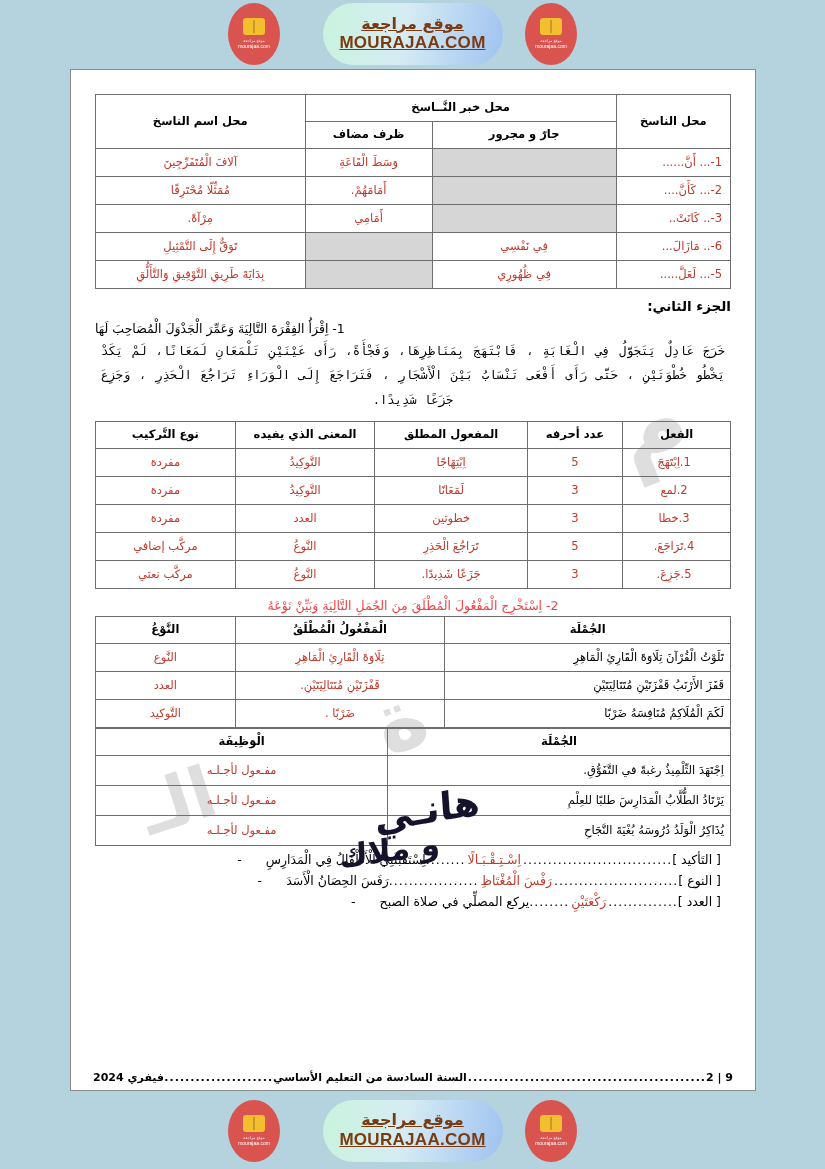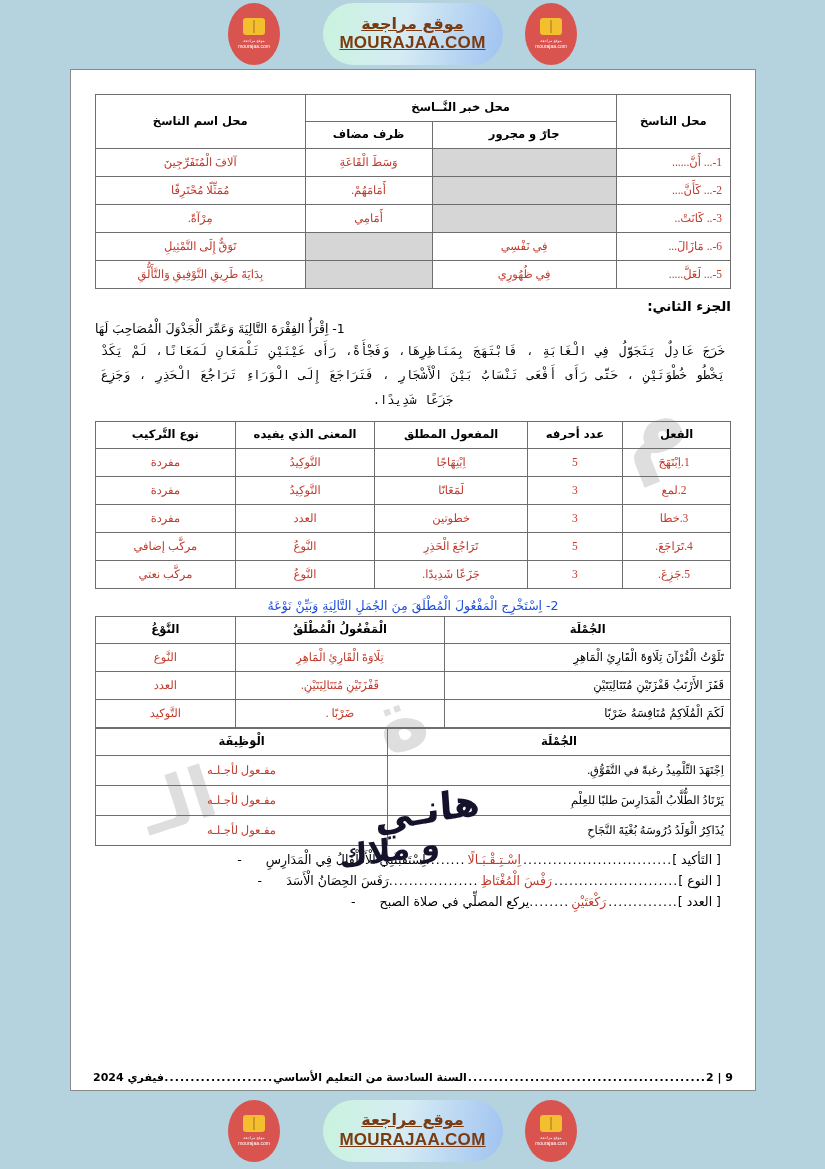--- a/index.html
+++ b/index.html
@@ -173,21 +173,21 @@
     vertical-align: middle;
     padding: 2px 3px;
     font-size: 11.5px;
     line-height: 1.35;
     font-family: "DejaVu Sans", sans-serif;
   }
   table th {
     font-weight: bold;
     color: #000000;
   }
-  td.ans, th.ans { color: #c0392b; font-family: Liberation Serif, serif; }
+  td.ans, th.ans { color: #c0392b; }
   td.shaded { background: #d6d6d6; }
   td.sent { text-align: right; padding-right: 6px; color: #000; }
   .t-head-row th { height: 22px; }
 
   
   .tbl-1 { margin-top: 2px; }
   .tbl-1 col.c-nasikh { width: 18%; }
   .tbl-1 col.c-jar    { width: 29%; }
   .tbl-1 col.c-zarf   { width: 20%; }
   .tbl-1 col.c-ism    { width: 33%; }
@@ -241,21 +241,21 @@
   .q-right {
     font-family: "DejaVu Sans", sans-serif;
     font-size: 12.5px;
     color: #000;
     text-align: right;
     margin: 10px 0 3px 0;
   }
   .q-center-right {
     font-family: "DejaVu Sans", sans-serif;
     font-size: 12.5px;
-    color: #1d4ed8;
+    color: #ef4444;
     text-align: center;
     margin: 9px 0 3px 0;
   }
 
   
   .fill-block { margin-top: 6px; }
   .fill-row {
     display: flex;
     flex-direction: row;
     align-items: baseline;

